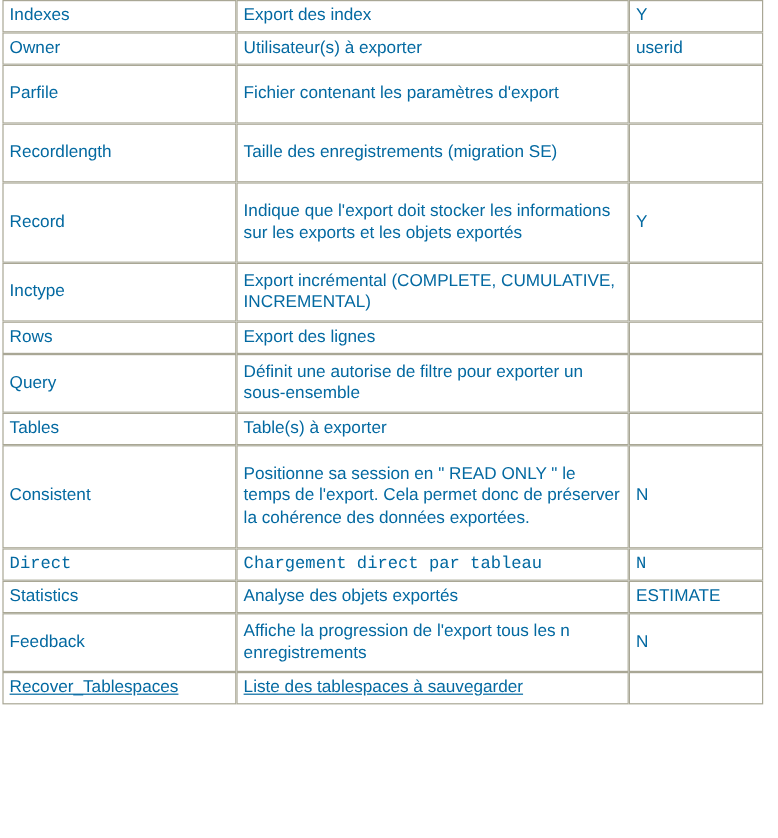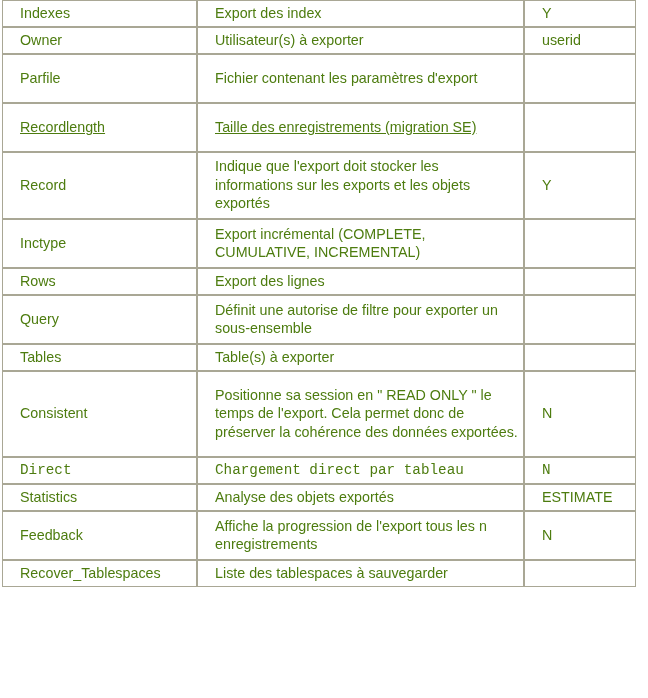--- a/index.html
+++ b/index.html
@@ -20,52 +20,52 @@
     margin: 0 0 0 2px;
     width: 634px;
     background: #ffffff;
   }
   #export-params-table col.col-param  { width: 195px; }
   #export-params-table col.col-desc   { width: 327px; }
   #export-params-table col.col-value  { width: 112px; }
 
   #export-params-table td {
     border: 1px solid #a9a795;
-    padding: 1px 5px 2px 17px;
+    padding: 1px 5px 2px 5px;
     vertical-align: middle;
-    color: #4d7c0f;
+    color: #0369a1;
     font-size: 14.3px;
     line-height: 18.5px;
     background: #ffffff;
     overflow: hidden;
     white-space: pre-line;
     word-break: normal;
   }
   #export-params-table tr td:first-child { border-right-width: 1px; }
 
   .cell-param { }
   .cell-desc  { }
   .cell-value { }
 
   
   tr.r1 td { height: 22px; }
   tr.r2 td { height: 22px; }
   tr.r3 td { height: 44px; }
-  tr.r4 td { height: 44px; text-decoration: underline; }
+  tr.r4 td { height: 44px; }
   tr.r5 td { height: 62px; }
   tr.r6 td { height: 44px; }
   tr.r7 td { height: 22px; }
   tr.r8 td { height: 44px; }
   tr.r9 td { height: 22px; margin-top: 36px; }
   tr.r10 td { height: 81px; }
   tr.r11 td { height: 22px; font-family: Liberation Mono, monospace; }
   tr.r12 td { height: 22px; }
   tr.r13 td { height: 44px; }
   tr.r14 td { height: 44px; }
-  tr.r15 td { height: 22px; }
+  tr.r15 td { height: 22px; text-decoration: underline; }
   tr.r16 td { height: 44px; }
 </style>
 </head>
 <body>
 
 <table id="export-params-table">
   <colgroup>
     <col class="col-param">
     <col class="col-desc">
     <col class="col-value">

